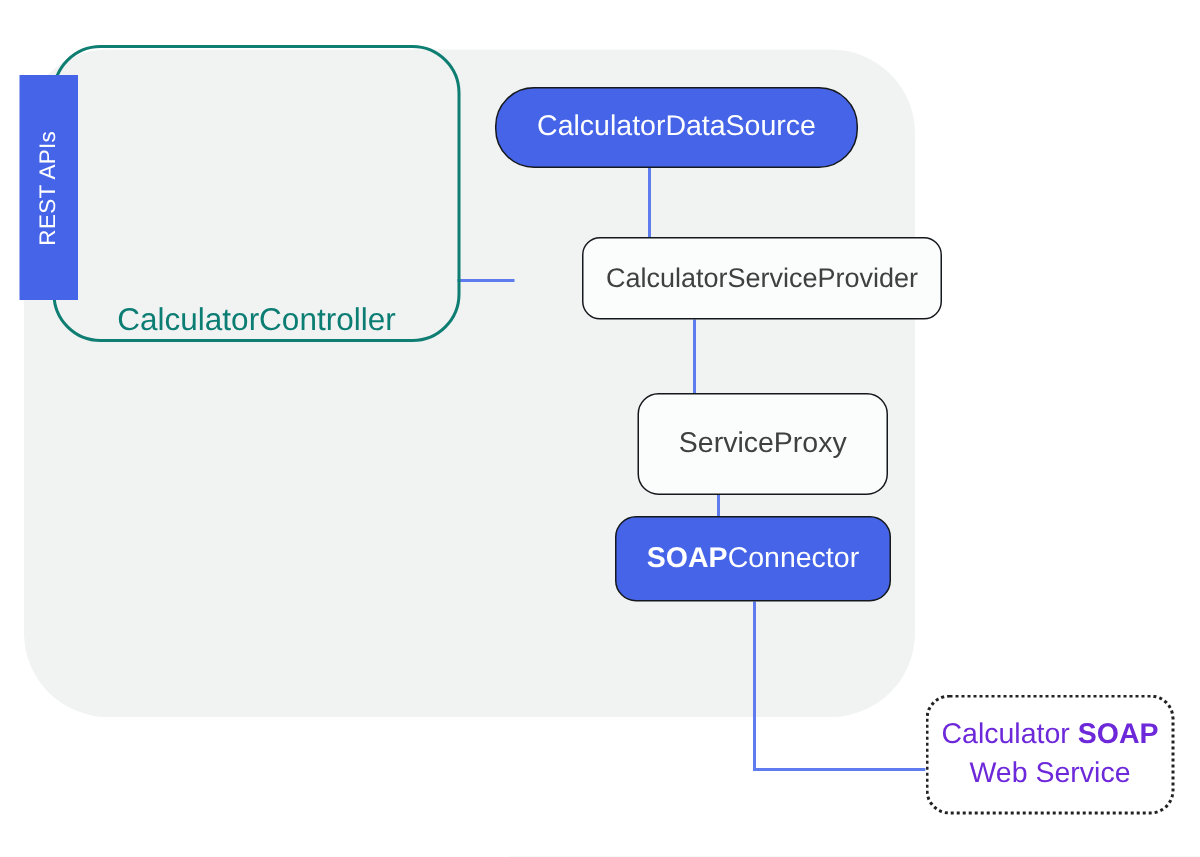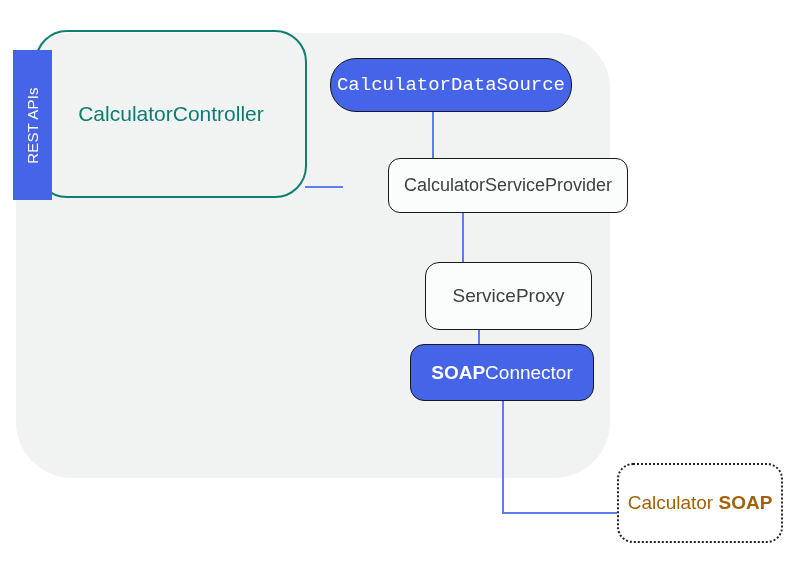--- a/index.html
+++ b/index.html
@@ -31,26 +31,26 @@
     transform: rotate(-90deg);
     white-space: nowrap;
     color: #ffffff;
     font-size: 15px;
     font-weight: 500;
     letter-spacing: 0.2px;
   }
 
   
   .controller {
-    left: 35px; top: 30px; width: 272px; height: 168px;
+    left: 35px; top: 30px; width: 272px; height: 198px;
     border: 2.5px solid #0e7e72;
     border-radius: 32px;
     background: transparent;
     z-index: 2;
-    display: flex; align-items: center; justify-content: center;
+    display: flex; align-items: flex-end; justify-content: center;
     color: #0b7d72;
     font-size: 21px;
   }
 
   
   .node {
     display: flex; align-items: center; justify-content: center;
     z-index: 2;
     font-size: 19px;
     text-align: center;
@@ -60,34 +60,34 @@
     border: 1.5px solid #15181c;
     color: #ffffff;
   }
   .node.light {
     background: #fbfcfc;
     border: 1.5px solid #15181c;
     color: #404040;
     margin-left: 45px;
   }
 
-  .data-source       { left: 330px; top: 58px;  width: 242px; height: 54px; border-radius: 26px; font-family: Liberation Mono, monospace; }
+  .data-source       { left: 330px; top: 58px;  width: 242px; height: 54px; border-radius: 26px; }
   .service-provider  { left: 343px; top: 158px; width: 240px; height: 55px; border-radius: 12px; font-size: 18px; }
   .service-proxy     { left: 380px; top: 262px; width: 167px; height: 68px; border-radius: 14px; }
   .soap-connector    { left: 410px; top: 344px; width: 184px; height: 57px; border-radius: 14px; }
 
   
   .soap-ws {
     left: 617px; top: 463px; width: 166px; height: 80px;
     background: #ffffff;
     border: 2px dotted #222222;
     border-radius: 16px;
     z-index: 2;
     display: flex; align-items: center; justify-content: center;
-    color: #a16207;
+    color: #6d28d9;
     font-size: 19px;
     line-height: 26px;
     text-align: center;
   }
 
   .bold { font-weight: bold; }
 
   
   .edge { background: #5e7cee; z-index: 1; }
   .edge.h { height: 2px; }
@@ -124,20 +124,21 @@
   <span>ServiceProxy</span>
 </div>
 
 <div class="abs node blue soap-connector">
   <span><span class="bold">SOAP</span><span>Connector</span></span>
 </div>
 
 <div class="abs soap-ws">
   <div>
     <span>Calculator </span><span class="bold">SOAP</span><br>
+    <span>Web Service</span>
   </div>
 </div>
 
 <div class="abs edge h edge-a"></div>
 <div class="abs edge v edge-b"></div>
 <div class="abs edge v edge-c"></div>
 <div class="abs edge v edge-d"></div>
 <div class="abs edge v edge-e1"></div>
 <div class="abs edge h edge-e2"></div>
 

